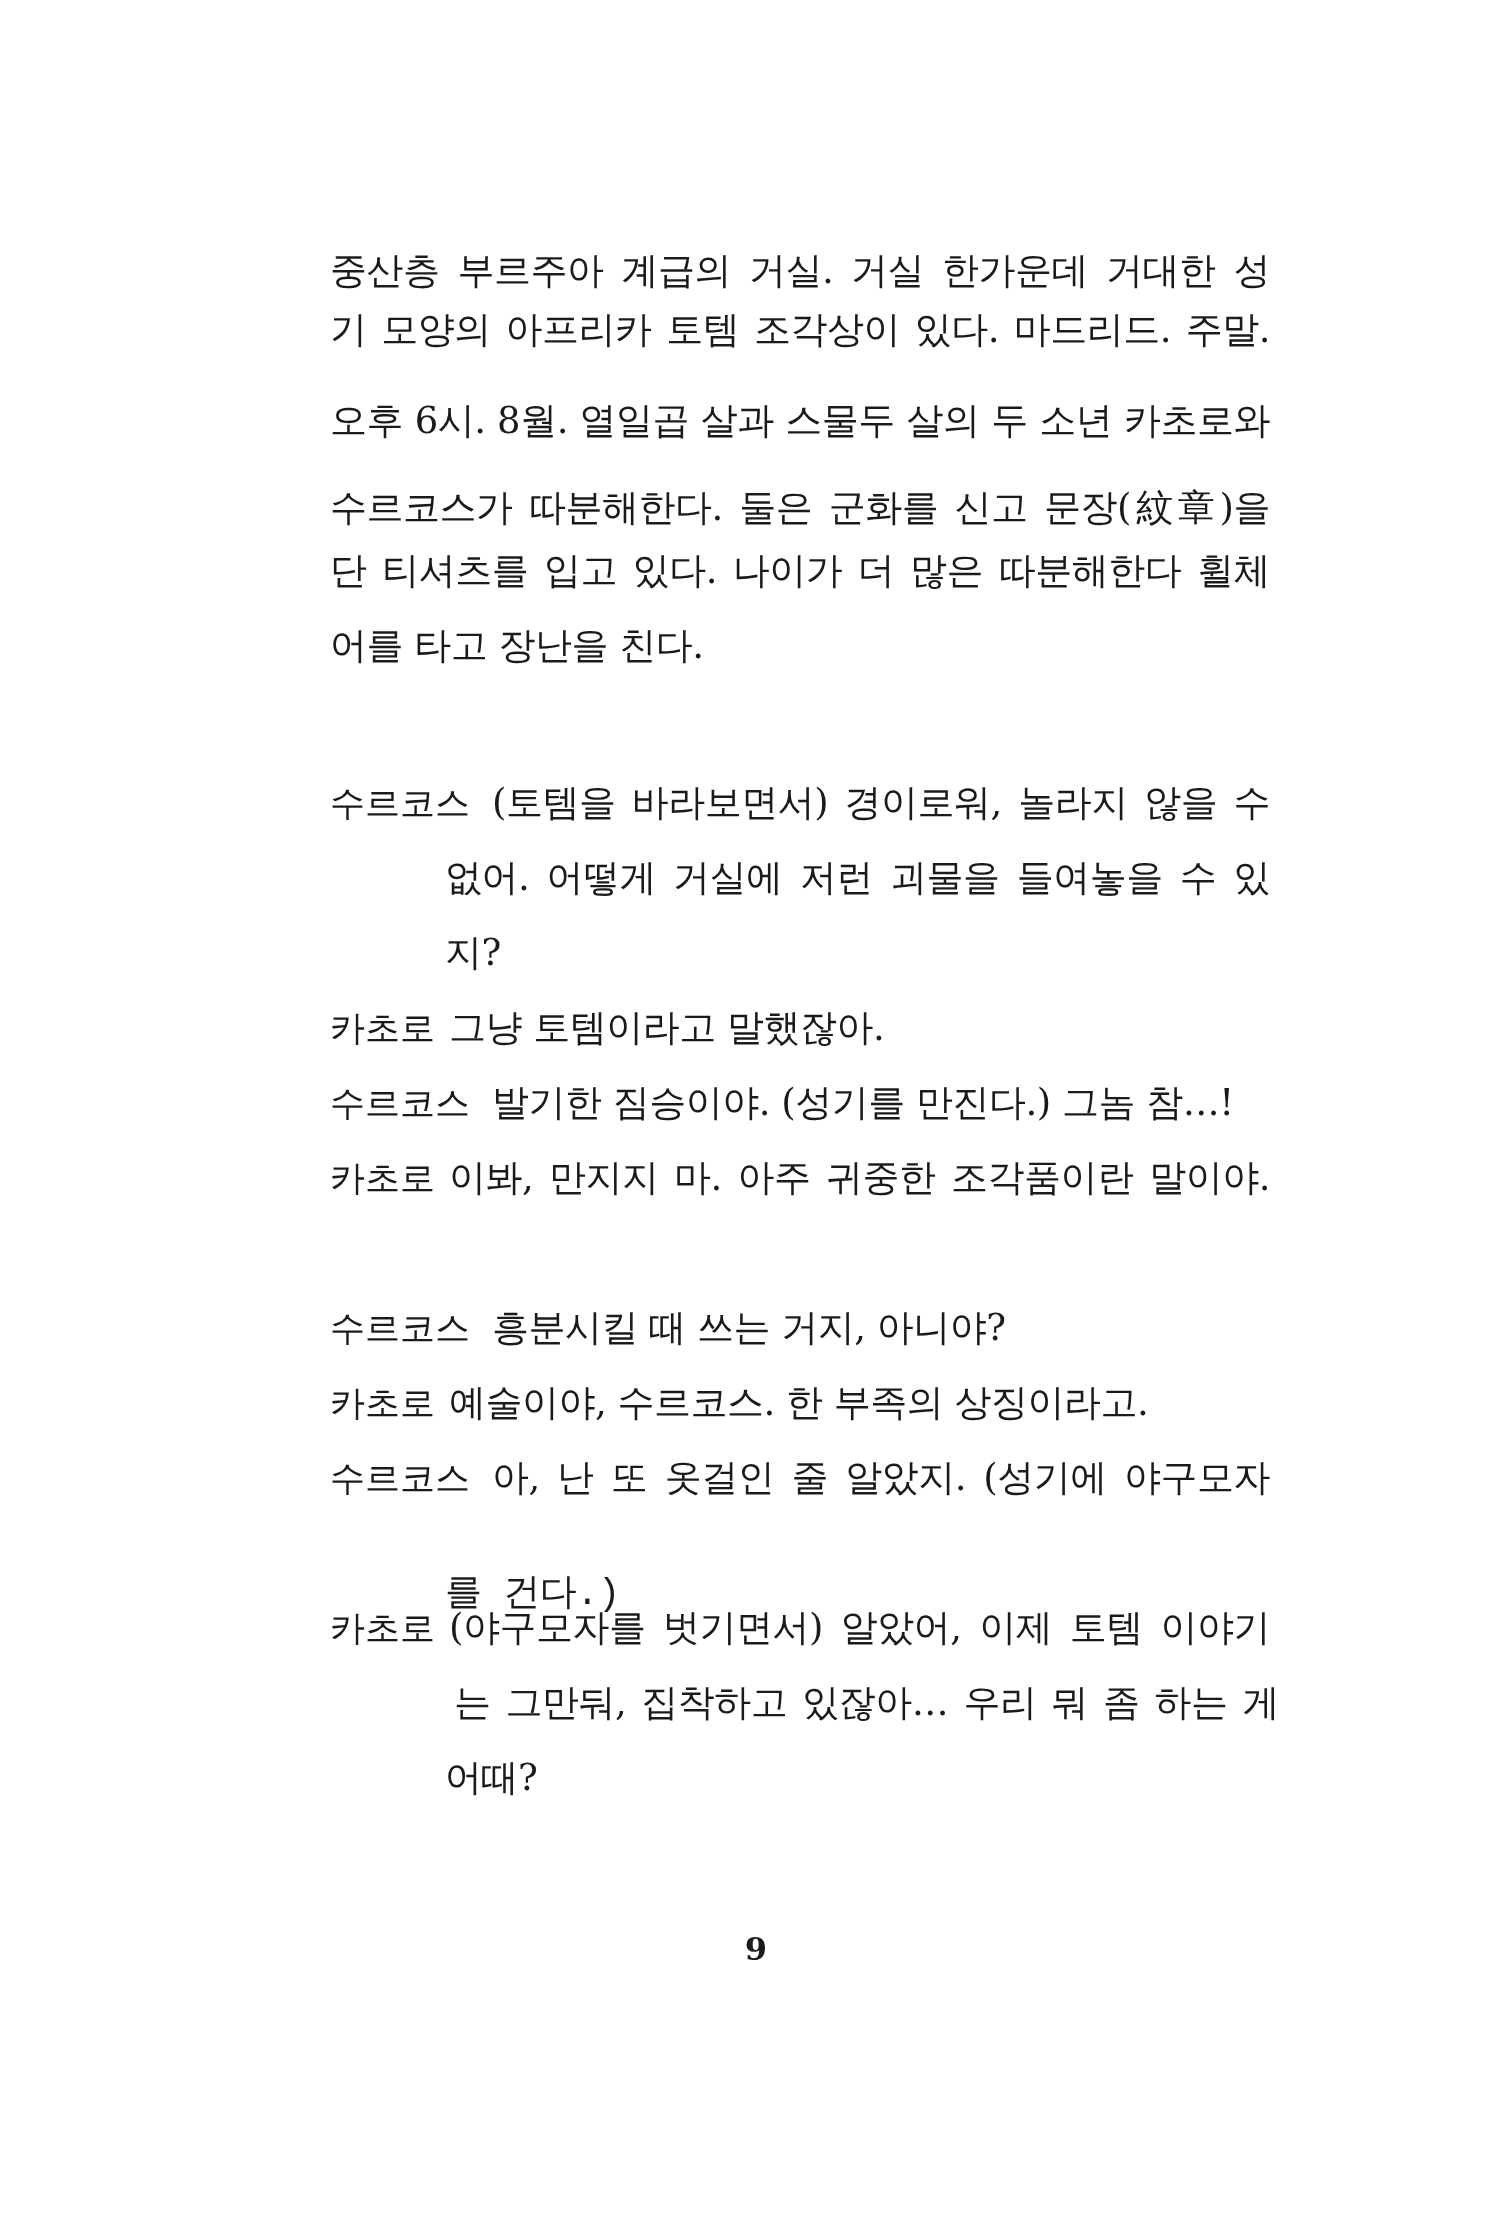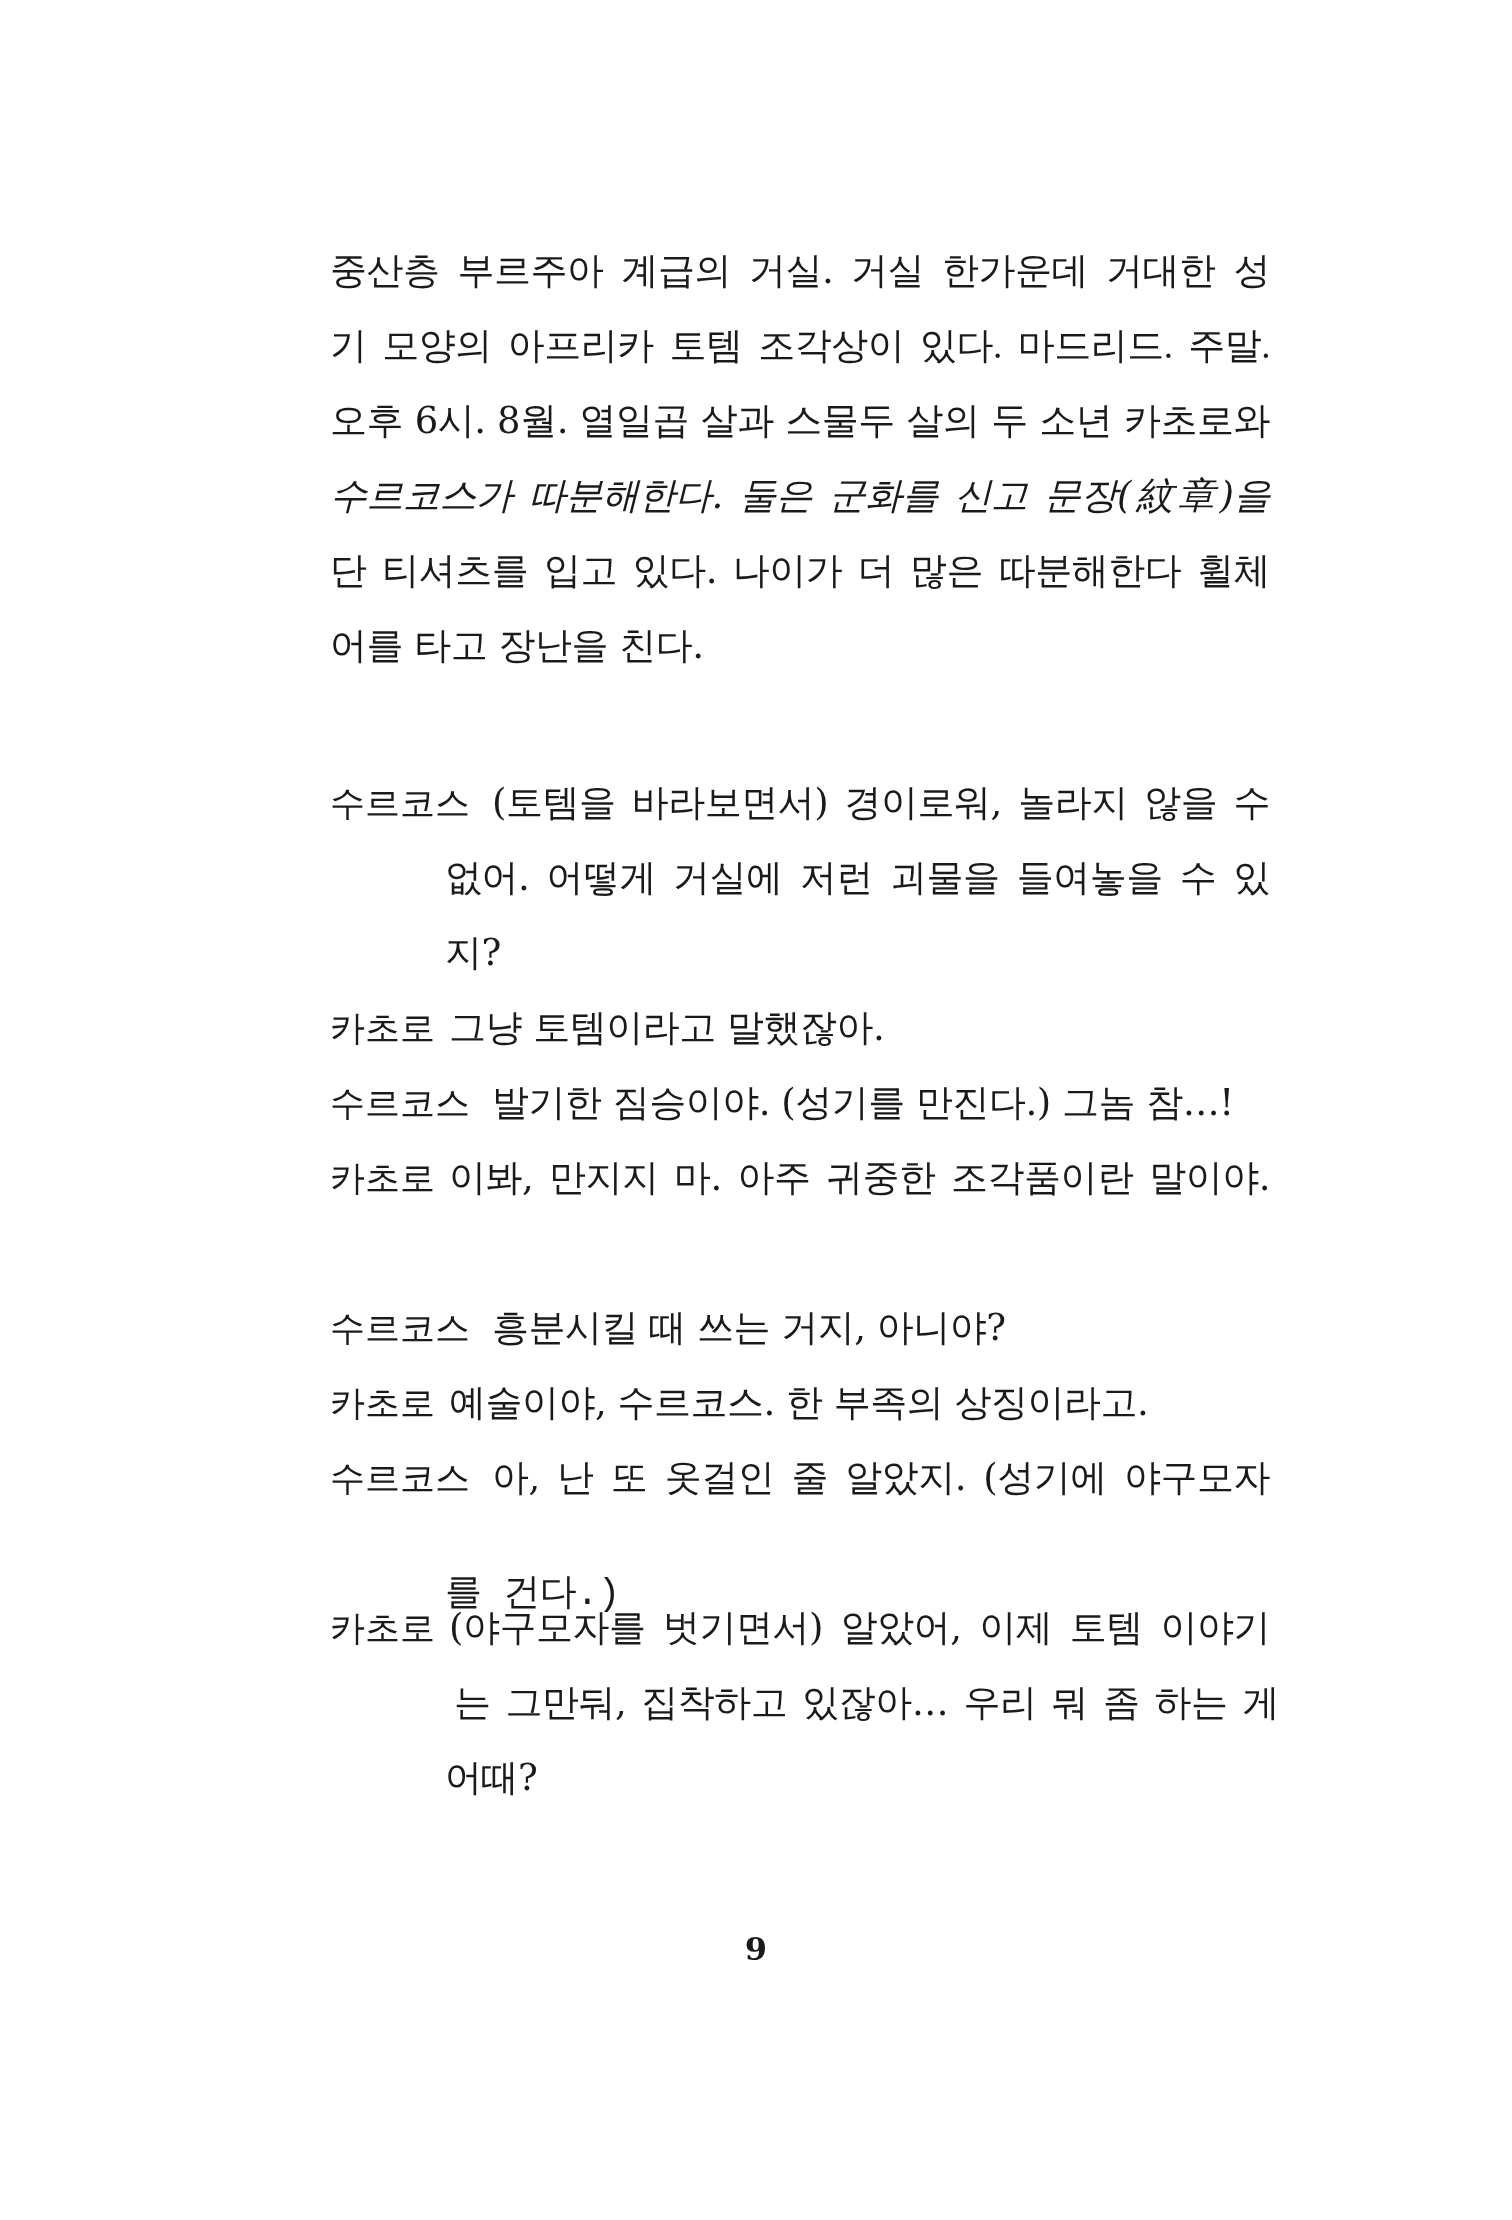--- a/index.html
+++ b/index.html
@@ -79,23 +79,23 @@
       font-weight: bold;
       font-size: 32px;
     }
   </style>
 </head>
 <body>
 
 <div class="page">
 
   <div class="line" style="top:233px;">중산층 부르주아 계급의 거실. 거실 한가운데 거대한 성</div>
-  <div class="line" style="top:308px;font-family:Liberation Serif, serif;">기 모양의 아프리카 토템 조각상이 있다. 마드리드. 주말.</div>
+  <div class="line" style="top:292px;">기 모양의 아프리카 토템 조각상이 있다. 마드리드. 주말.</div>
   <div class="line" style="top:383px;">오후 6시. 8월. 열일곱 살과 스물두 살의 두 소년 카초로와</div>
-  <div class="line" style="top:458px;font-style:italic;">수르코스가 따분해한다. 둘은 군화를 신고 문장(紋章)을</div>
+  <div class="line" style="top:470px;">수르코스가 따분해한다. 둘은 군화를 신고 문장(紋章)을</div>
   <div class="line" style="top:533px;">단 티셔츠를 입고 있다. 나이가 더 많은 따분해한다 휠체</div>
   <div class="line last" style="top:608px;">어를 타고 장난을 친다.</div>
 
   <div class="dialogue-line" style="top:765px;">
     <span class="speaker wide">수르코스</span>
     <span class="speech">(토템을 바라보면서) 경이로워, 놀라지 않을 수</span>
   </div>
   <div class="line indent" style="top:840px;">없어. 어떻게 거실에 저런 괴물을 들여놓을 수 있</div>
   <div class="line indent last" style="top:915px;">지?</div>
 

